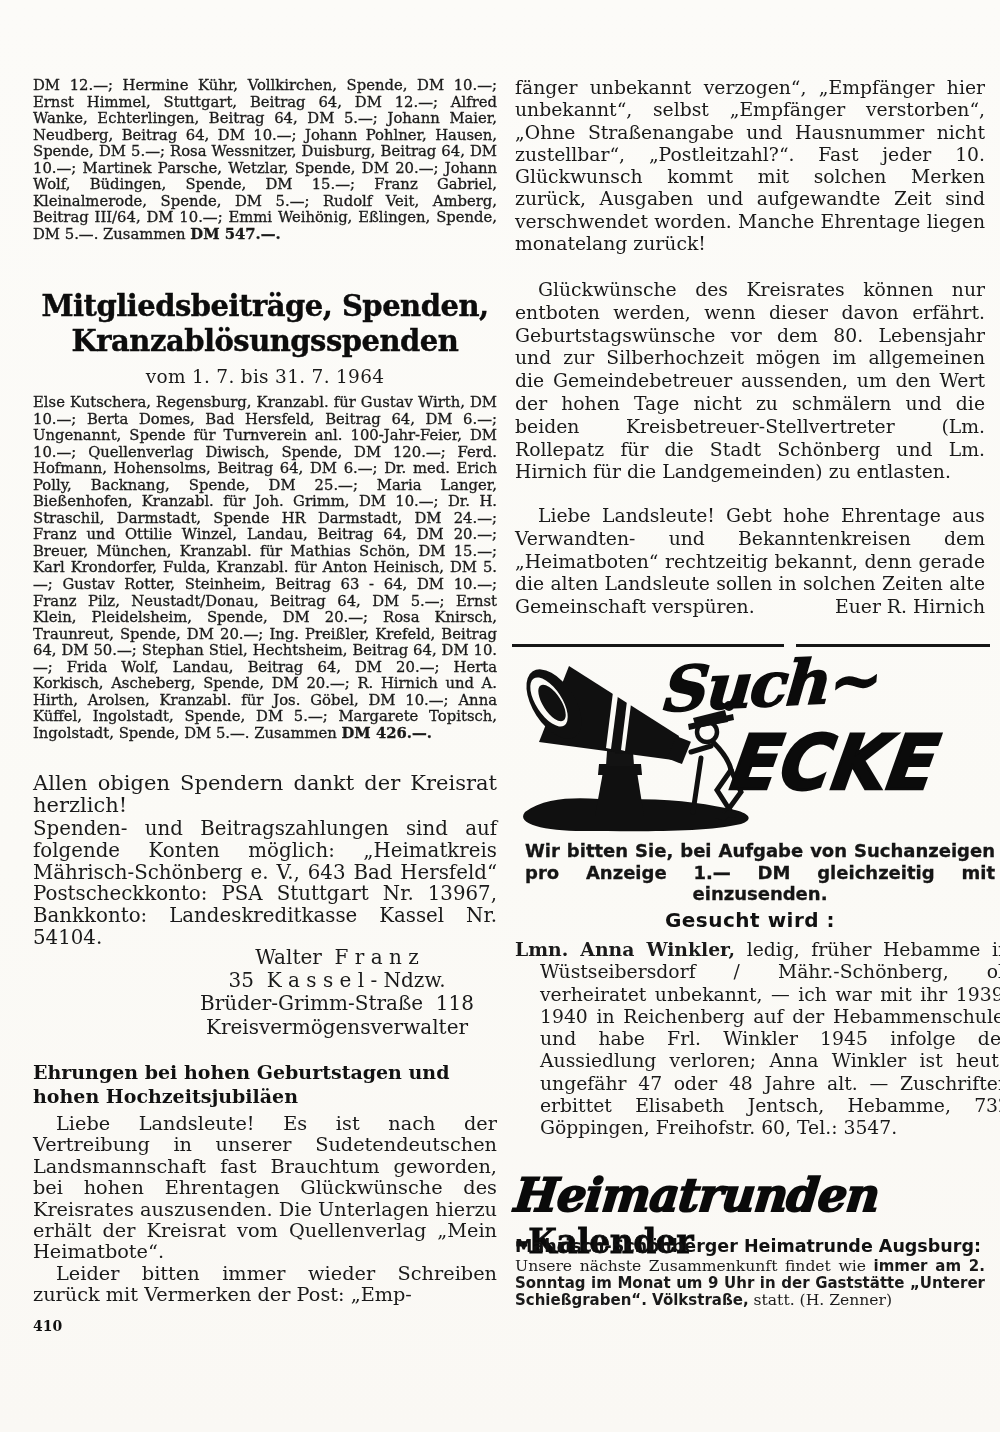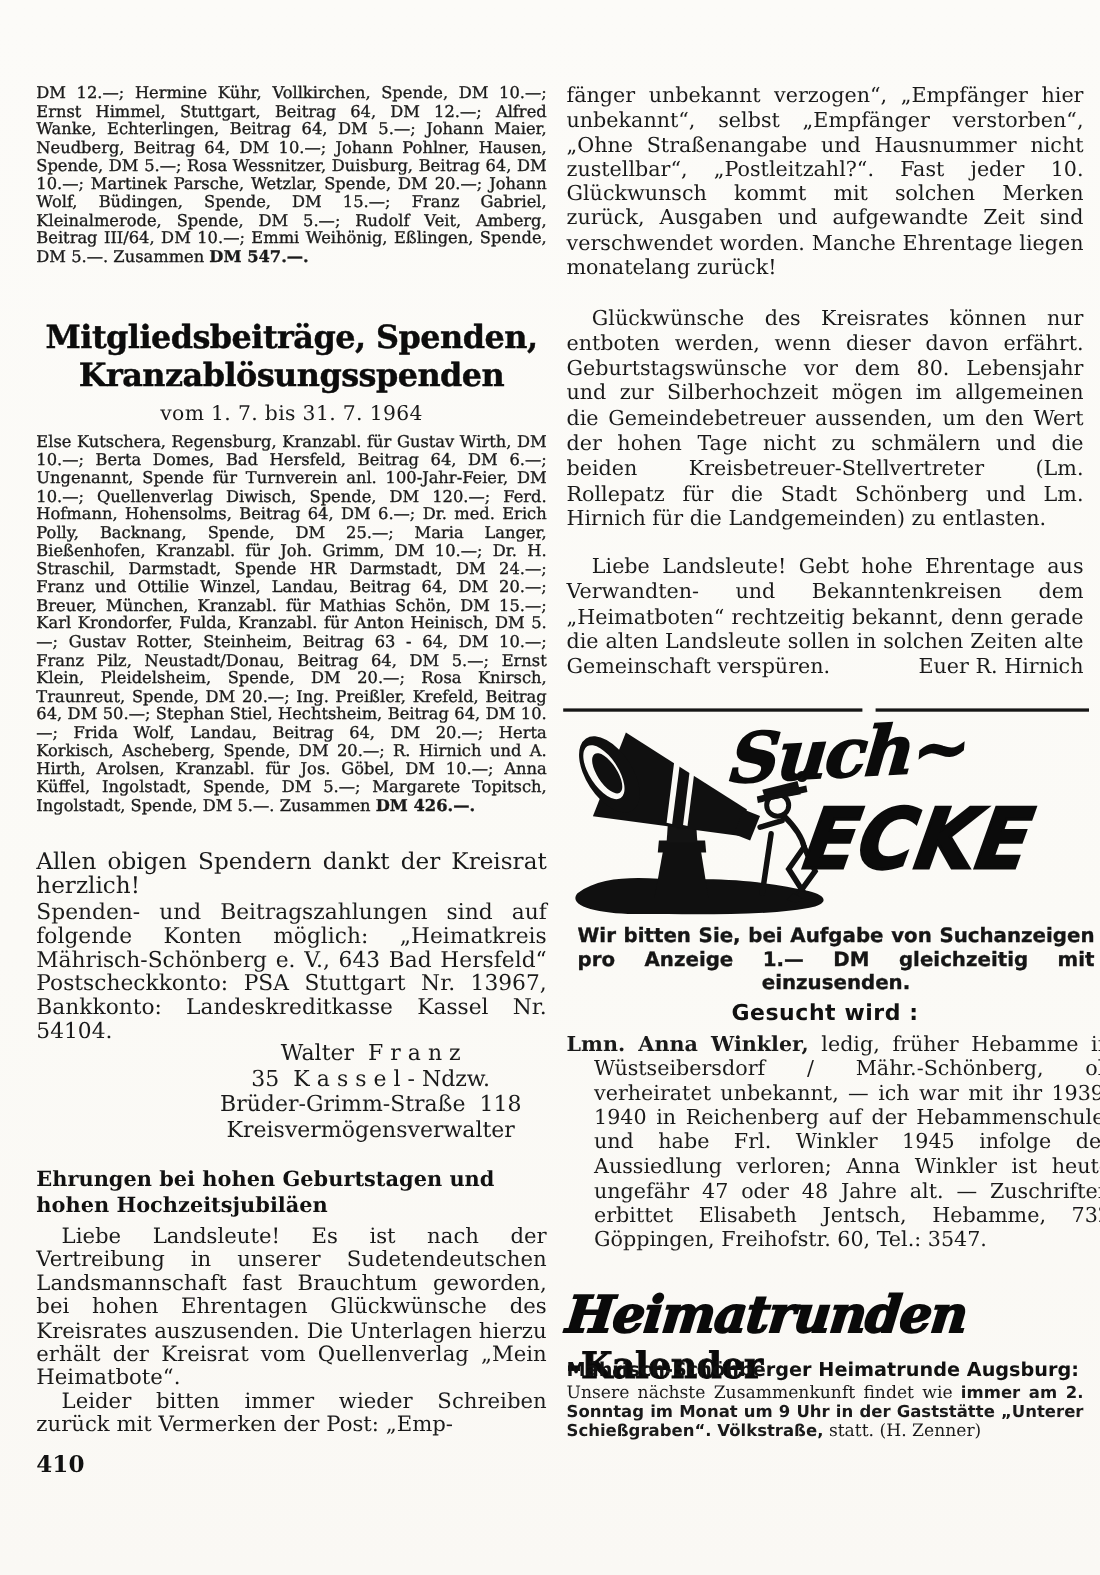--- a/index.html
+++ b/index.html
@@ -47,21 +47,21 @@
     font-family:"DejaVu Serif",serif;font-style:italic;font-weight:bold;
     font-size:46px;color:#0a0a0a;-webkit-text-stroke:1.8px #0a0a0a;
     letter-spacing:-1px;display:inline-block;transform:skewX(-6deg);
   }
   .kalender-plain{
     font-family:"DejaVu Serif",serif;font-weight:bold;font-size:33px;color:#0a0a0a;
     -webkit-text-stroke:.8px #0a0a0a;display:inline-block;letter-spacing:-.5px;
   }
   .augsburg-h{font-size:17.5px;font-weight:bold;line-height:20px;color:#111;}
   .augsburg-p{font-size:15.6px;line-height:16.8px;text-align:justify;}
-  .page-num{font-size:21px;font-weight:bold;color:#111;}
+  .page-num{font-size:14px;font-weight:bold;color:#111;}
 </style>
 </head>
 <body>
 
 <div class="page">
 
   <div class="abs col-l p-small jus" style="top:77px;">
     <span>DM 12.—; Hermine Kühr, Vollkirchen, Spende, DM 10.—; Ernst Himmel, Stuttgart, Beitrag 64, DM 12.—; Alfred Wanke, Echterlingen, Beitrag 64, DM 5.—; Johann Maier, Neudberg, Beitrag 64, DM 10.—; Johann Pohlner, Hausen, Spende, DM 5.—; Rosa Wessnitzer, Duisburg, Beitrag 64, DM 10.—; Martinek Parsche, Wetzlar, Spende, DM 20.—; Johann Wolf, Büdingen, Spende, DM 15.—; Franz Gabriel, Kleinalmerode, Spende, DM 5.—; Rudolf Veit, Amberg, Beitrag III/64, DM 10.—; Emmi Weihönig, Eßlingen, Spende, DM 5.—. Zusammen </span><span class="bold">DM 547.—.</span>
   </div>
 

